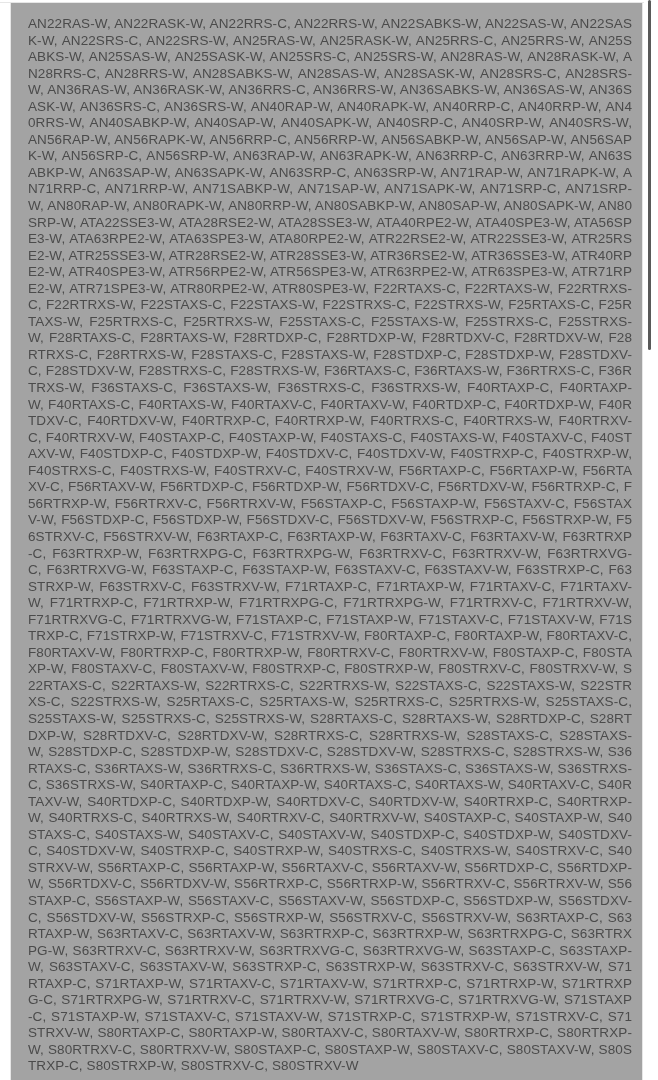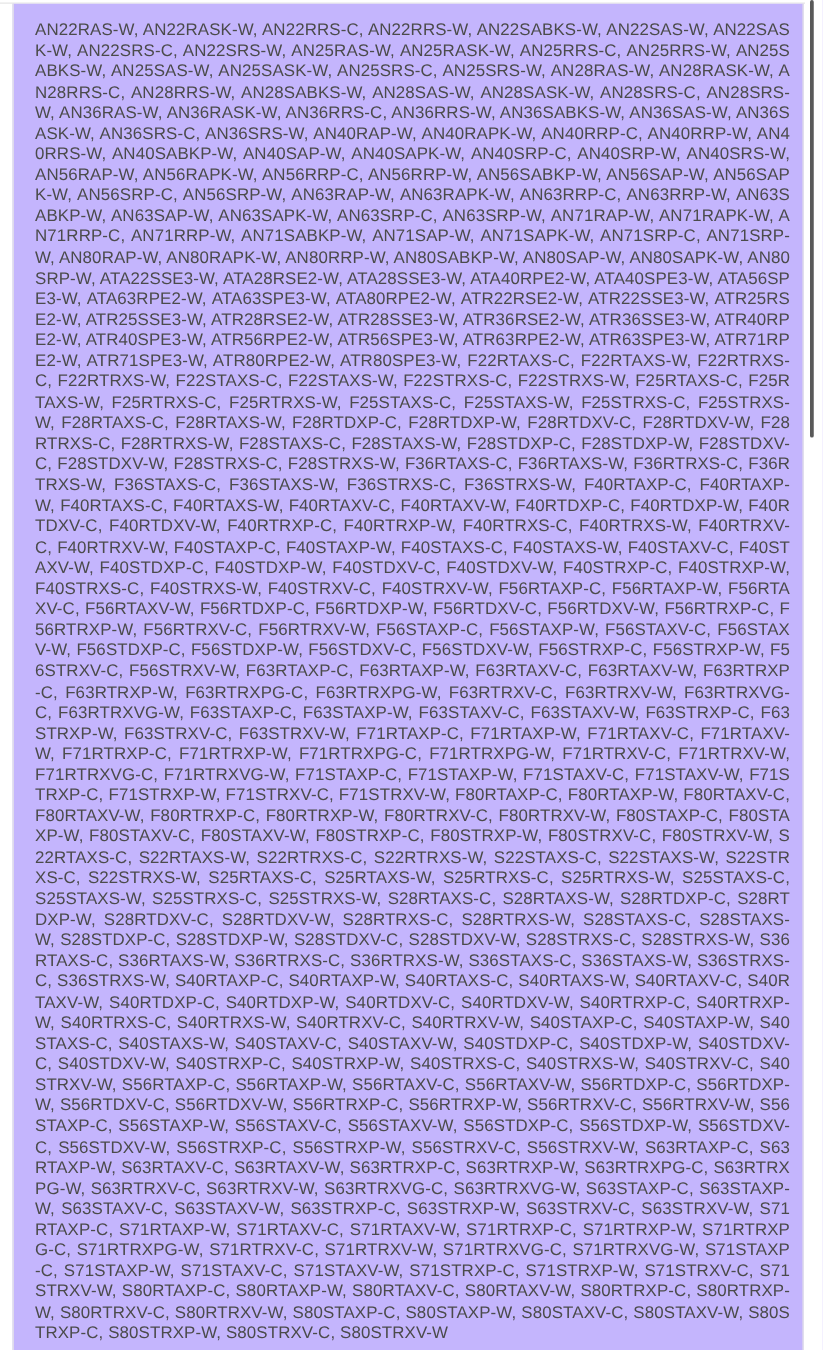--- a/index.html
+++ b/index.html
@@ -27,21 +27,21 @@
   }
   .content-panel {
     position: absolute;
     left: 10px;
     top: 3px;
     width: 633px;
     height: 1077px;
     box-sizing: border-box;
     border-left: 1px solid #e6e6e6;
     border-right: 1px solid #e6e6e6;
-    background: #c4b5fd;
+    background: #a3a3a3;
     overflow: hidden;
   }
   .model-list {
     padding: 13px 10px 20px 17px;
     font-size: 13.5px;
     line-height: 16.55px;
     letter-spacing: 0.1px;
     color: #4b4b4b;
     text-align: justify;
     word-break: break-all;

